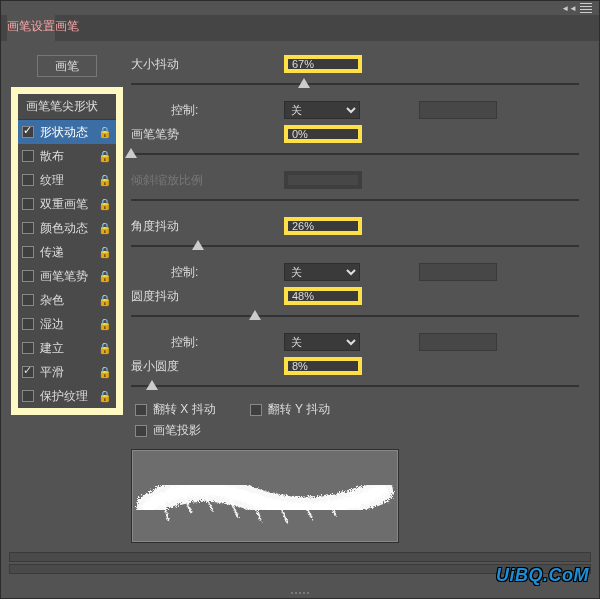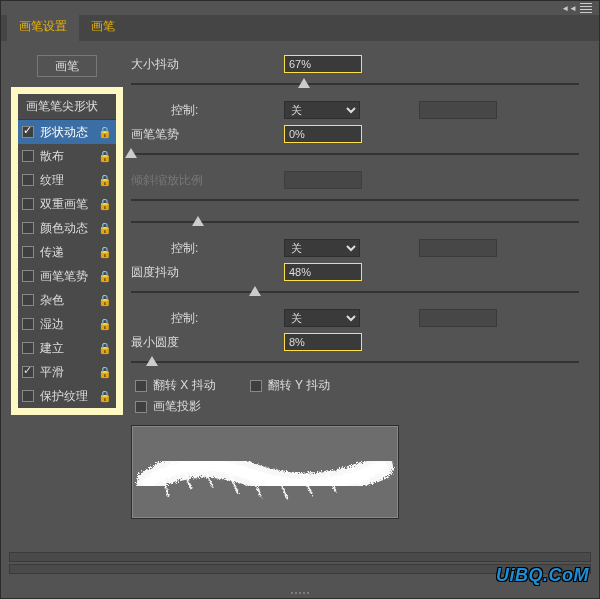--- a/index.html
+++ b/index.html
@@ -3,39 +3,39 @@
 <meta charset="utf-8">
 <style>
 * { margin:0; padding:0; box-sizing:border-box; font-family:"Microsoft YaHei",Arial,sans-serif; }
 body { width:600px; height:599px; background:#555; overflow:hidden; }
 .panel { width:600px; height:599px; background:#535353; border:1px solid #2c2c2c; position:relative; }
 .titlebar { height:14px; background:#535353; position:relative; }
 .titlebar .tri { position:absolute; right:22px; top:3px; color:#ccc; font-size:8px; }
 .titlebar .flyout { position:absolute; right:6px; top:1px; width:14px; height:12px; display:flex; flex-direction:column; gap:2px; justify-content:center; align-items:center; }
 .titlebar .flyout span { display:block; width:12px; height:1px; background:#ccc; }
 .tabs { height:26px; display:flex; align-items:flex-end; padding-left:6px; background:#454545; }
-.tab { padding:6px 12px; font-size:12px; color:#eab308; background:#454545; cursor:pointer; }
+.tab { padding:6px 0; font-size:12px; color:#fca5a5; background:#454545; cursor:pointer; }
 .tab.active { background:#535353; }
 .body { padding:12px 10px; display:flex; gap:8px; }
 .left { width:112px; }
 .brush-btn { display:block; margin:2px auto 10px; width:60px; height:22px; background:#535353; border:1px solid #777; color:#ddd; font-size:12px; text-align:center; line-height:20px; cursor:pointer; }
 .list { border:7px solid #fef9c3; background:#4a4a4a; }
 .list-header { padding:4px 4px 4px 8px; font-size:12px; color:#ddd; border-bottom:1px solid #3a3a3a; }
 .list-item { display:flex; align-items:center; height:24px; padding:0 4px 0 4px; font-size:12px; color:#ddd; position:relative; }
 .list-item.sel { background:#3a6ea5; color:#fff; }
 .list-item .cb { width:12px; height:12px; border:1px solid #888; margin-right:6px; background:#3f3f3f; position:relative; }
 .list-item .cb.checked::after { content:"✓"; position:absolute; top:-3px; left:0; font-size:11px; color:#ddd; }
 .list-item.sel .cb.checked::after { color:#fff; }
 .list-item .lock { margin-left:auto; color:#aaa; font-size:11px; }
 .list-item.sel .lock { color:#fff; }
 .right { flex:1; padding-right:10px; }
 .row { display:flex; align-items:center; height:22px; margin-bottom:2px; font-size:12px; color:#ddd;gap:29px; }
 .row .label { width:120px; }
 .row.indent .label { padding-left:40px; width:120px; }
-.row .valbox { width:78px; height:18px; background:#3a3a3a; border:1px solid #fde047; color:#ddd; padding:0 4px; font-size:11px; display:flex; align-items:center; margin-left:4px; }
+.row .valbox { width:78px; height:18px; background:#3a3a3a; border:4px solid #fde047; color:#ddd; padding:0 4px; font-size:11px; display:flex; align-items:center; margin-left:4px; }
 .row select { width:76px; height:18px; background:#3a3a3a; border:1px solid #2e2e2e; color:#ddd; font-size:11px; padding:0 2px; margin-left:4px; }
 .row .extra { width:78px; height:18px; background:#474747; border:1px solid #3a3a3a; margin-left:30px; }
 .slider { position:relative; height:14px; margin:0 0 8px 0; }
 .slider .track { position:absolute; top:6px; left:0; right:0; height:2px; background:#333; }
 .slider .thumb { position:absolute; top:1px; width:0; height:0; border-left:6px solid transparent; border-right:6px solid transparent; border-bottom:10px solid #ccc; transform:translateX(-6px); }
 .row.disabled { color:#777; }
 .row.disabled .valbox { background:#474747; border-color:#3e3e3e; }
 .checks { display:flex; gap:34px; margin-left:4px; font-size:12px; color:#ddd; margin-top:2px; }
 .checks .cb, .ck .cb { width:12px; height:12px; border:1px solid #888; background:#3f3f3f; display:inline-block; margin-right:6px; vertical-align:middle; }
 .ck { font-size:12px; color:#ddd; margin-left:4px; margin-top:4px; }
@@ -161,20 +161,24 @@
         </div>
 
       <div class="row disabled">
         <span class="label">倾斜缩放比例</span>
         <span class="valbox"></span>
       </div>
       <div class="slider">
           <div class="track"></div>
         </div>
 
+      <div class="row">
+        <span class="label">角度抖动</span>
+        <span class="valbox">26%</span>
+      </div>
       <div class="slider">
           <div class="track"></div>
           <div class="thumb" id="th-ang" style="left: 67.08px;"></div>
         </div>
 
       <div class="row indent">
         <span class="label">控制:</span>
         <select><option>关</option></select>
         <span class="extra"></span>
       </div>

